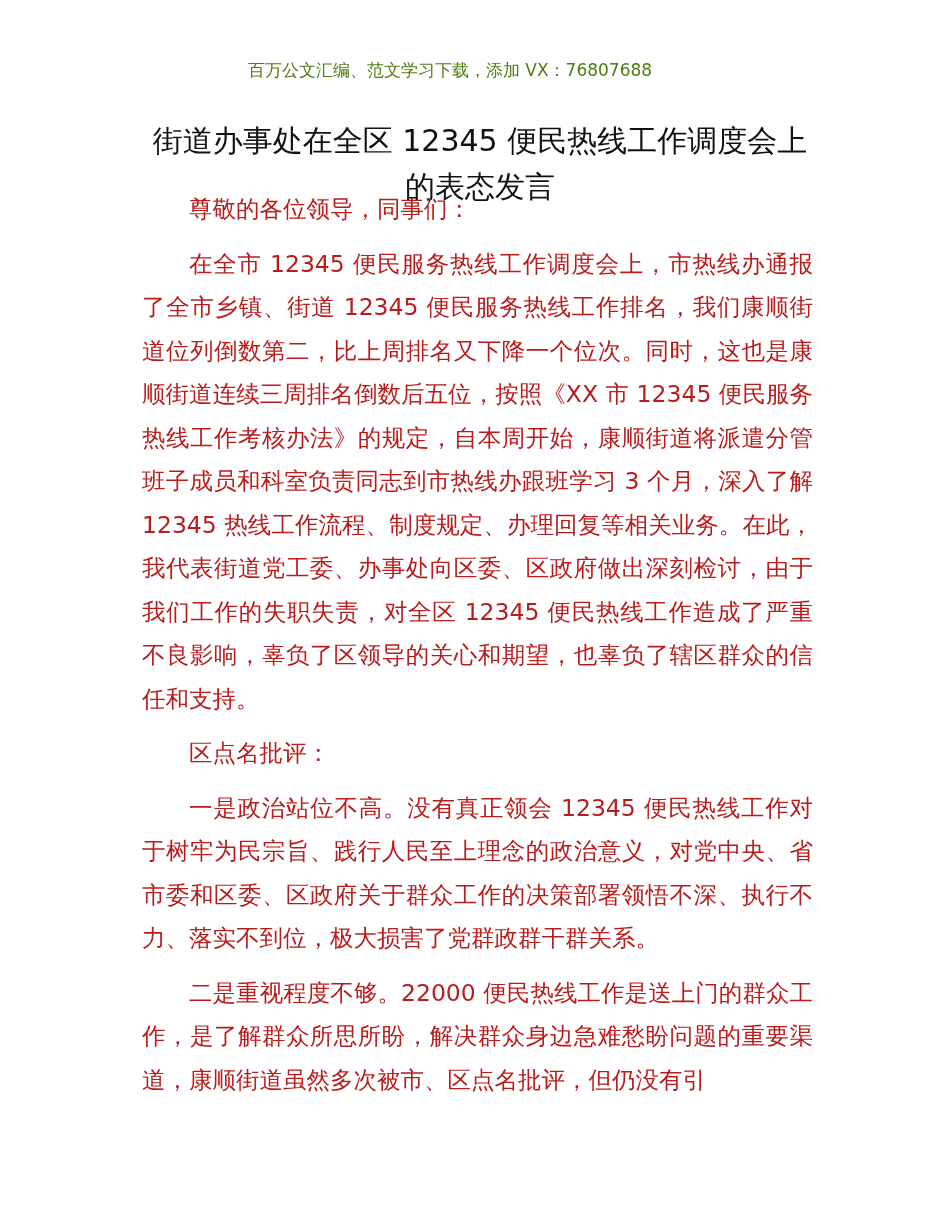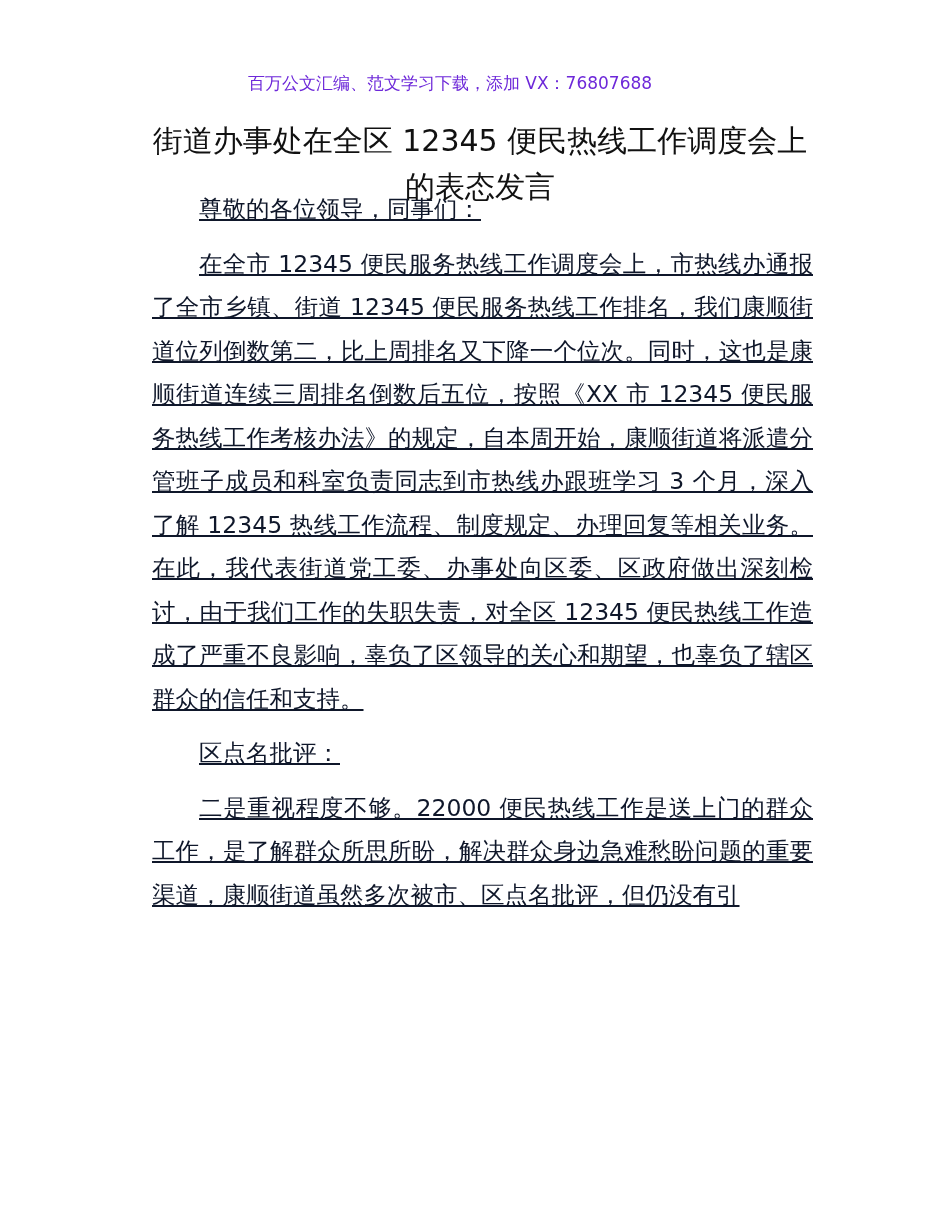--- a/index.html
+++ b/index.html
@@ -24,63 +24,62 @@
       background: #ffffff;
     }
     .watermark {
       position: absolute;
       top: 58px;
       left: 0;
       width: 900px;
       text-align: center;
       font-size: 17px;
       line-height: 24px;
-      color: #6d28d9;
+      color: #4d7c0f;
       letter-spacing: 0px;
-      margin-top: 13px;
     }
     .title {
       position: absolute;
       top: 114px;
       left: 140px;
       width: 672px;
       text-align: center;
       font-size: 30px;
       line-height: 46px;
       color: #111111;
       font-weight: normal;
       margin: 4px;
     }
     .body-text {
       position: absolute;
       top: 188px;
       left: 141px;
       width: 672px;
     }
     .para {
-      margin: 0 0 0 11px;
+      margin: 0 0 0 1px;
       font-size: 23.5px;
       line-height: 43.5px;
       text-indent: 47px;
       text-align: justify;
-      color: #0f172a;
+      color: #b91c1c;
       word-break: break-all;
-      text-decoration: underline;
     }
     .para.gap {
       margin-top: 11px;
     }
   </style>
 </head>
 <body>
 
 <div class="page">
   <div class="watermark">百万公文汇编、范文学习下载，添加 VX：76807688</div>
 
   <h1 class="title">街道办事处在全区 12345 便民热线工作调度会上的表态发言</h1>
 
   <div class="body-text">
     <p class="para">尊敬的各位领导，同事们：</p>
     <p class="para gap">在全市 12345 便民服务热线工作调度会上，市热线办通报了全市乡镇、街道 12345 便民服务热线工作排名，我们康顺街道位列倒数第二，比上周排名又下降一个位次。同时，这也是康顺街道连续三周排名倒数后五位，按照《XX 市 12345 便民服务热线工作考核办法》的规定，自本周开始，康顺街道将派遣分管班子成员和科室负责同志到市热线办跟班学习 3 个月，深入了解 12345 热线工作流程、制度规定、办理回复等相关业务。在此，我代表街道党工委、办事处向区委、区政府做出深刻检讨，由于我们工作的失职失责，对全区 12345 便民热线工作造成了严重不良影响，辜负了区领导的关心和期望，也辜负了辖区群众的信任和支持。</p>
     <p class="para gap">区点名批评：</p>
+    <p class="para gap">一是政治站位不高。没有真正领会 12345 便民热线工作对于树牢为民宗旨、践行人民至上理念的政治意义，对党中央、省市委和区委、区政府关于群众工作的决策部署领悟不深、执行不力、落实不到位，极大损害了党群政群干群关系。</p>
     <p class="para gap">二是重视程度不够。22000 便民热线工作是送上门的群众工作，是了解群众所思所盼，解决群众身边急难愁盼问题的重要渠道，康顺街道虽然多次被市、区点名批评，但仍没有引</p>
   </div>
 </div>
 
 </body></html>

